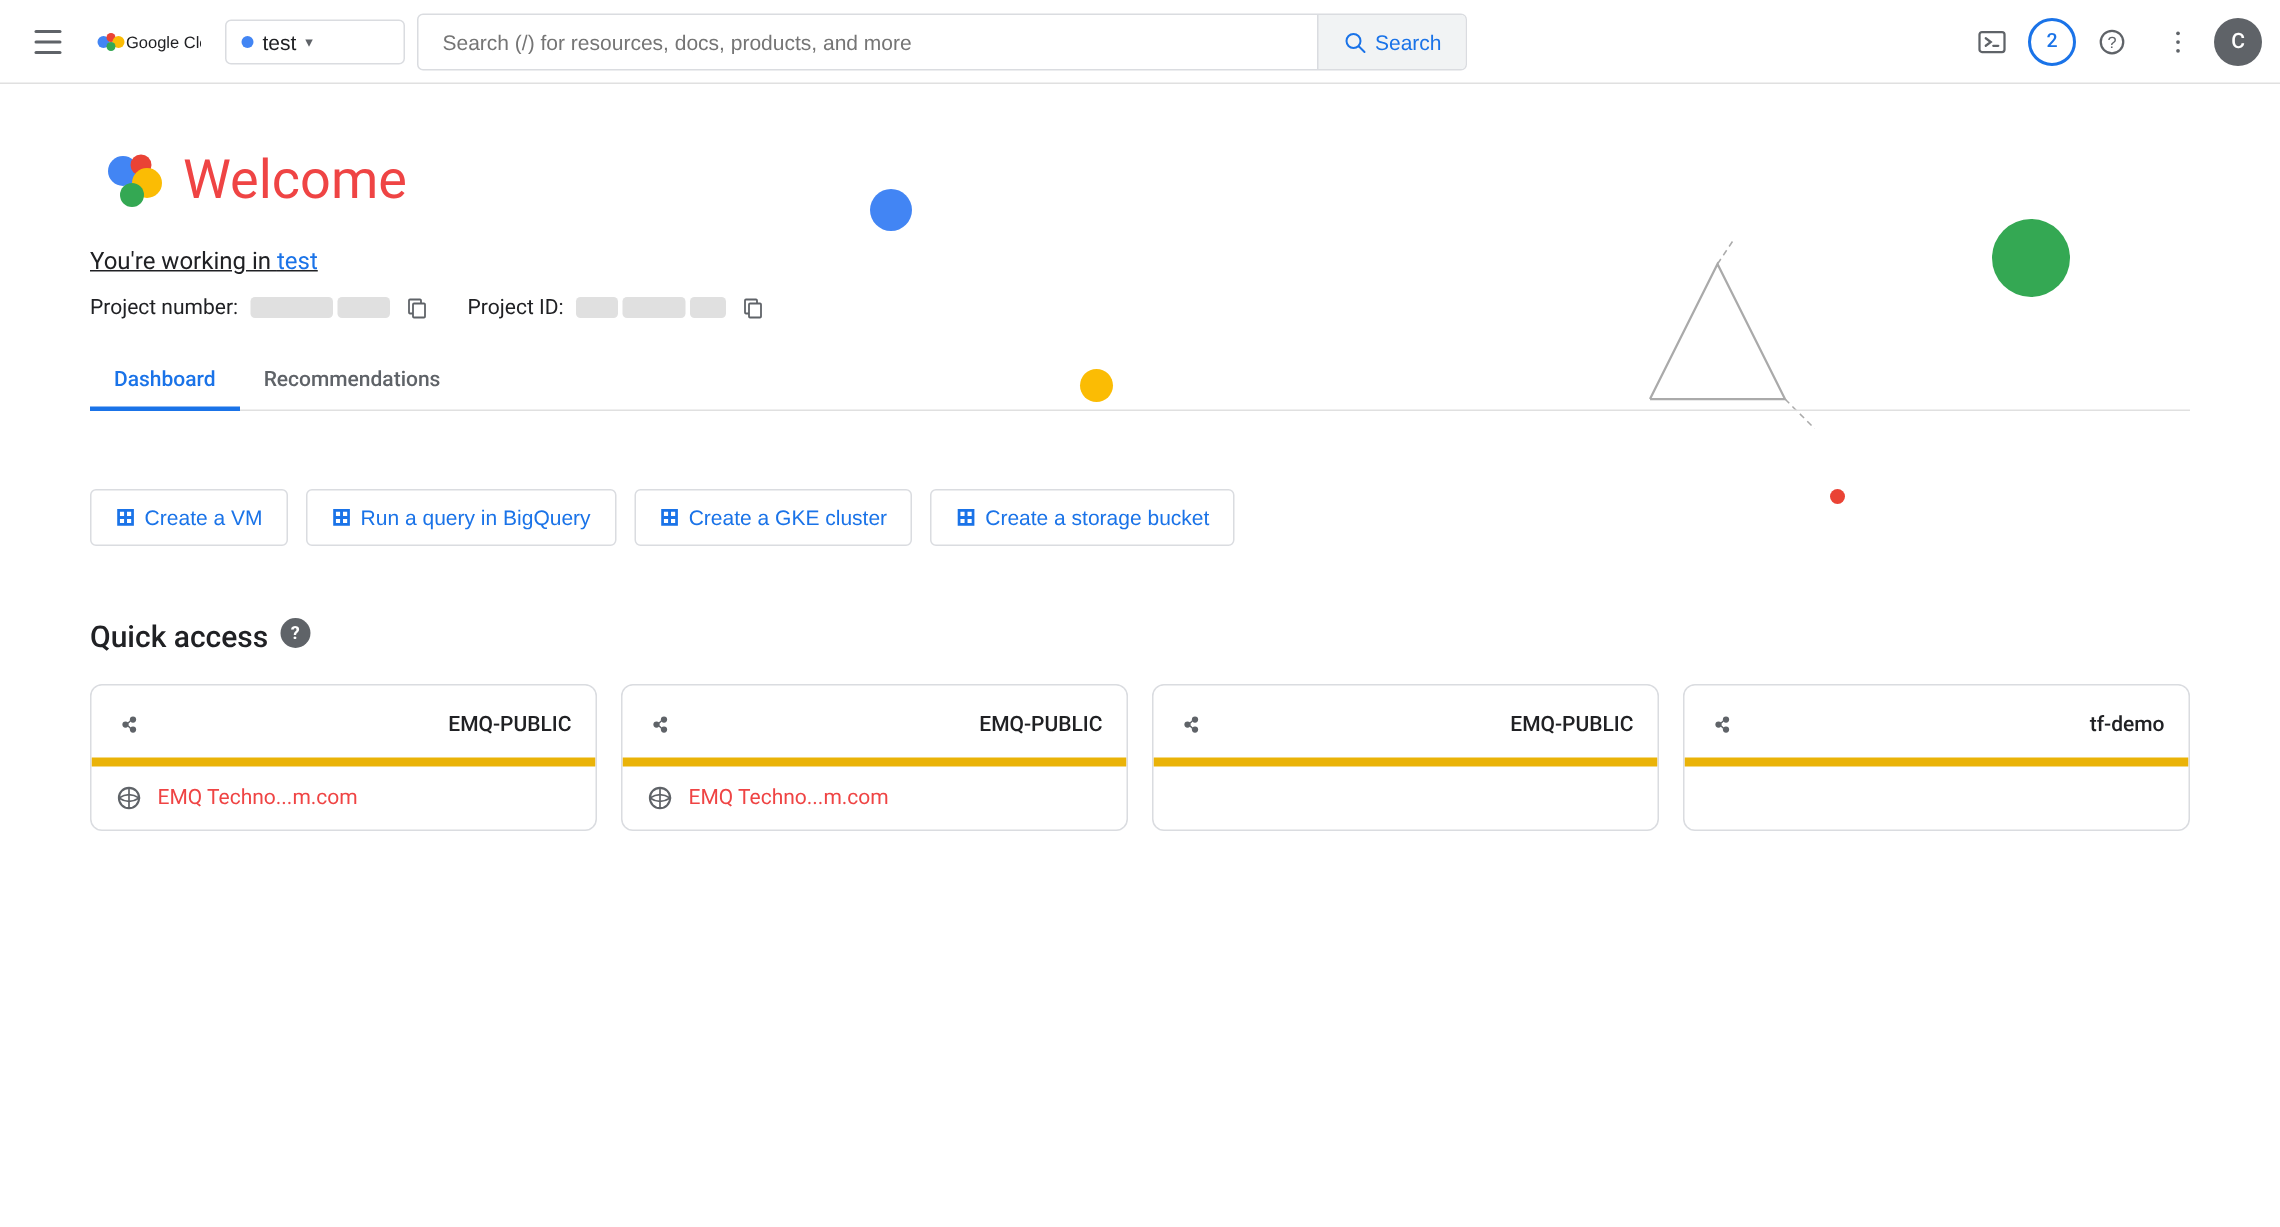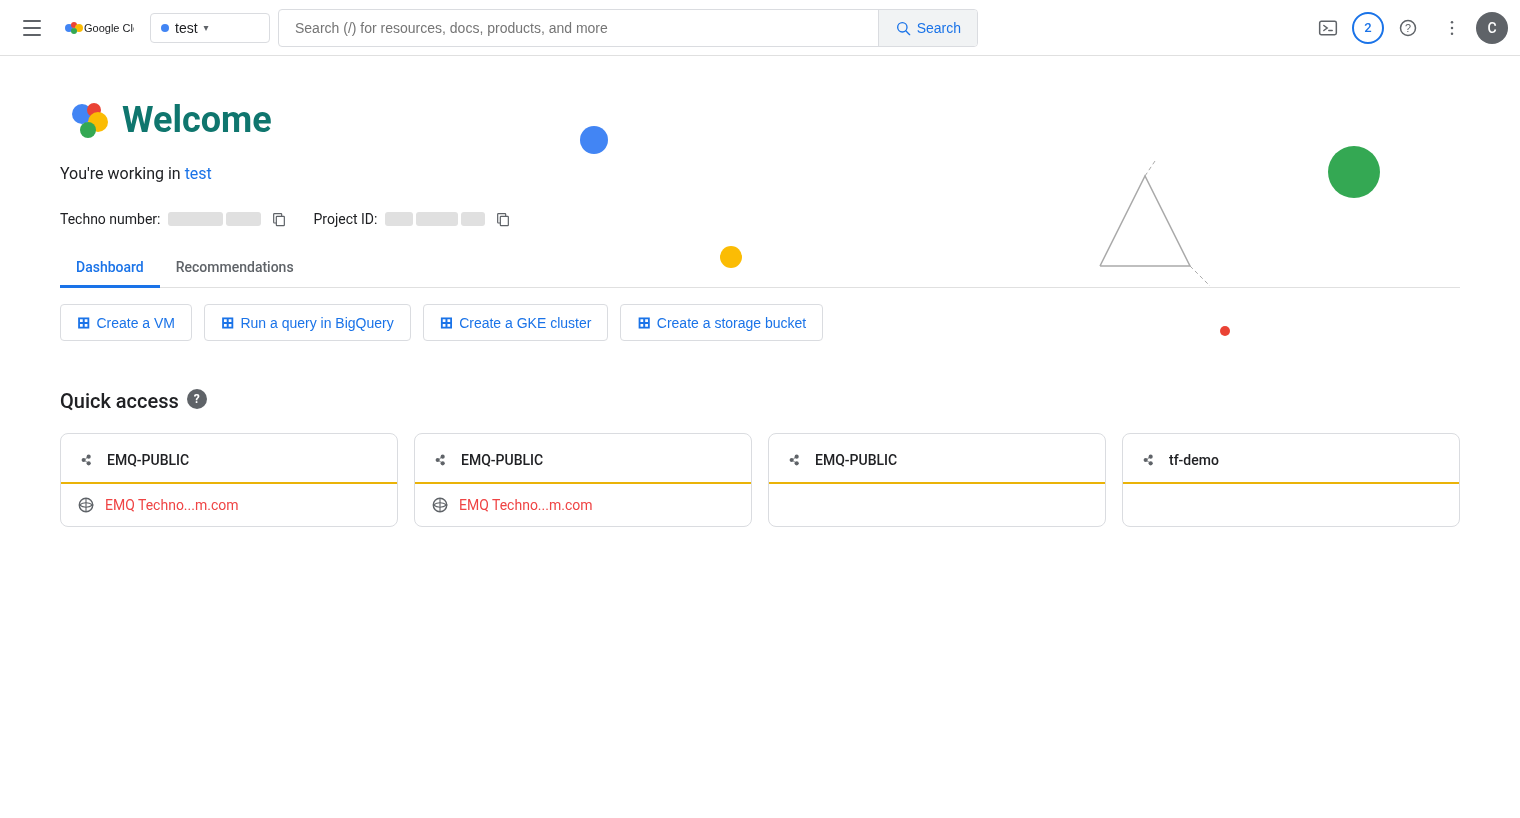--- a/index.html
+++ b/index.html
@@ -80,40 +80,40 @@
     .shape-green-circle { position: absolute; top: 90px; right: 140px; width: 52px; height: 52px; background: #34a853; border-radius: 50%; }
     .shape-triangle {
       position: absolute; top: 100px; right: 320px;
       width: 120px; height: 100px;
     }
 
     
     .welcome-section { position: relative; z-index: 1; }
     .welcome-header { display: flex; align-items: center; gap: 14px; margin-bottom: 20px; }
     .welcome-logo { width: 48px; height: 48px; }
-    .welcome-title { font-size: 36px; font-weight: 700; color: #0f766e; }
-    .working-in { font-size: 16px; color: #202124; margin-bottom: 26px; }
+    .welcome-title { font-size: 36px; font-weight: 400; color: #ef4444; }
+    .working-in { font-size: 16px; color: #202124; margin-bottom: 12px; text-decoration: underline; }
     .working-in a { color: #1a73e8; text-decoration: none; }
     .project-meta { display: flex; align-items: center; gap: 24px; margin-bottom: 20px; flex-wrap: wrap; }
     .project-meta-item { display: flex; align-items: center; gap: 8px; font-size: 14px; color: #202124; }
     .project-meta-label { color: #202124; }
     .blurred-value {
       display: inline-flex; align-items: center; gap: 3px;
     }
     .blur-block {
       display: inline-block; height: 14px; border-radius: 3px;
       background: #e0e0e0;
     }
     .copy-btn {
       background: none; border: none; cursor: pointer; padding: 2px;
       color: #5f6368; display: inline-flex; align-items: center;
     }
 
     
-    .tabs { display: flex; gap: 0; border-bottom: 1px solid #e0e0e0; margin-bottom: 16px; }
+    .tabs { display: flex; gap: 0; border-bottom: 1px solid #e0e0e0; margin-bottom: 52px; }
     .tab {
       padding: 10px 16px; cursor: pointer; font-size: 14px;
       color: #5f6368; border-bottom: 3px solid transparent; margin-bottom: -1px;
       text-decoration: none; font-weight: 500;
     }
     .tab.active { color: #1a73e8; border-bottom-color: #1a73e8; }
 
     
     .action-buttons { display: flex; gap: 12px; flex-wrap: wrap; margin-bottom: 48px; }
     .action-btn {
@@ -131,21 +131,21 @@
       width: 20px; height: 20px; border-radius: 50%;
       background: #5f6368; color: #fff;
       display: flex; align-items: center; justify-content: center;
       font-size: 12px; font-weight: bold; cursor: pointer;
     }
     .quick-access-grid { display: grid; grid-template-columns: repeat(4, 1fr); gap: 16px; }
     .quick-access-card {
       border: 1px solid #dadce0; border-radius: 8px;
       padding: 0; overflow: hidden; cursor: pointer; background: #fff;
     }
-    .card-top { padding: 16px 16px 12px 16px; display: flex; align-items: center; gap: 10px; border-bottom: 2px solid #eab308; }
+    .card-top { padding: 16px 16px 12px 16px; display: flex; align-items: center; gap: 10px; border-bottom: 6px solid #eab308; justify-content: space-between; }
     .card-project-name { font-size: 14px; font-weight: 500; color: #202124; }
     .card-bottom { padding: 12px 16px; display: flex; align-items: center; gap: 10px; }
     .card-service-name { font-size: 14px; color: #ef4444; }
   </style>
 </head>
 <body>
 
 <nav class="topnav">
   <button class="hamburger-btn">
     <div class="hamburger-icon">
@@ -248,21 +248,21 @@
       <h1 class="welcome-title">Welcome</h1>
     </div>
 
     <p class="working-in">
       <span>You're working in</span>
       <a href="#">test</a>
     </p>
 
     <div class="project-meta">
       <div class="project-meta-item">
-        <span class="project-meta-label">Techno number:</span>
+        <span class="project-meta-label">Project number:</span>
         <div class="blurred-value">
           <span class="blur-block" style="width:55px;"></span>
           <span class="blur-block" style="width:35px;"></span>
         </div>
         <button class="copy-btn">
           <svg width="16" height="16" viewBox="0 0 24 24" fill="none">
             <rect x="8" y="8" width="12" height="14" rx="1" stroke="#5f6368" stroke-width="1.8"></rect>
             <path d="M16 8V5a1 1 0 0 0-1-1H5a1 1 0 0 0-1 1v12a1 1 0 0 0 1 1h3" stroke="#5f6368" stroke-width="1.8"></path>
           </svg>
         </button>

